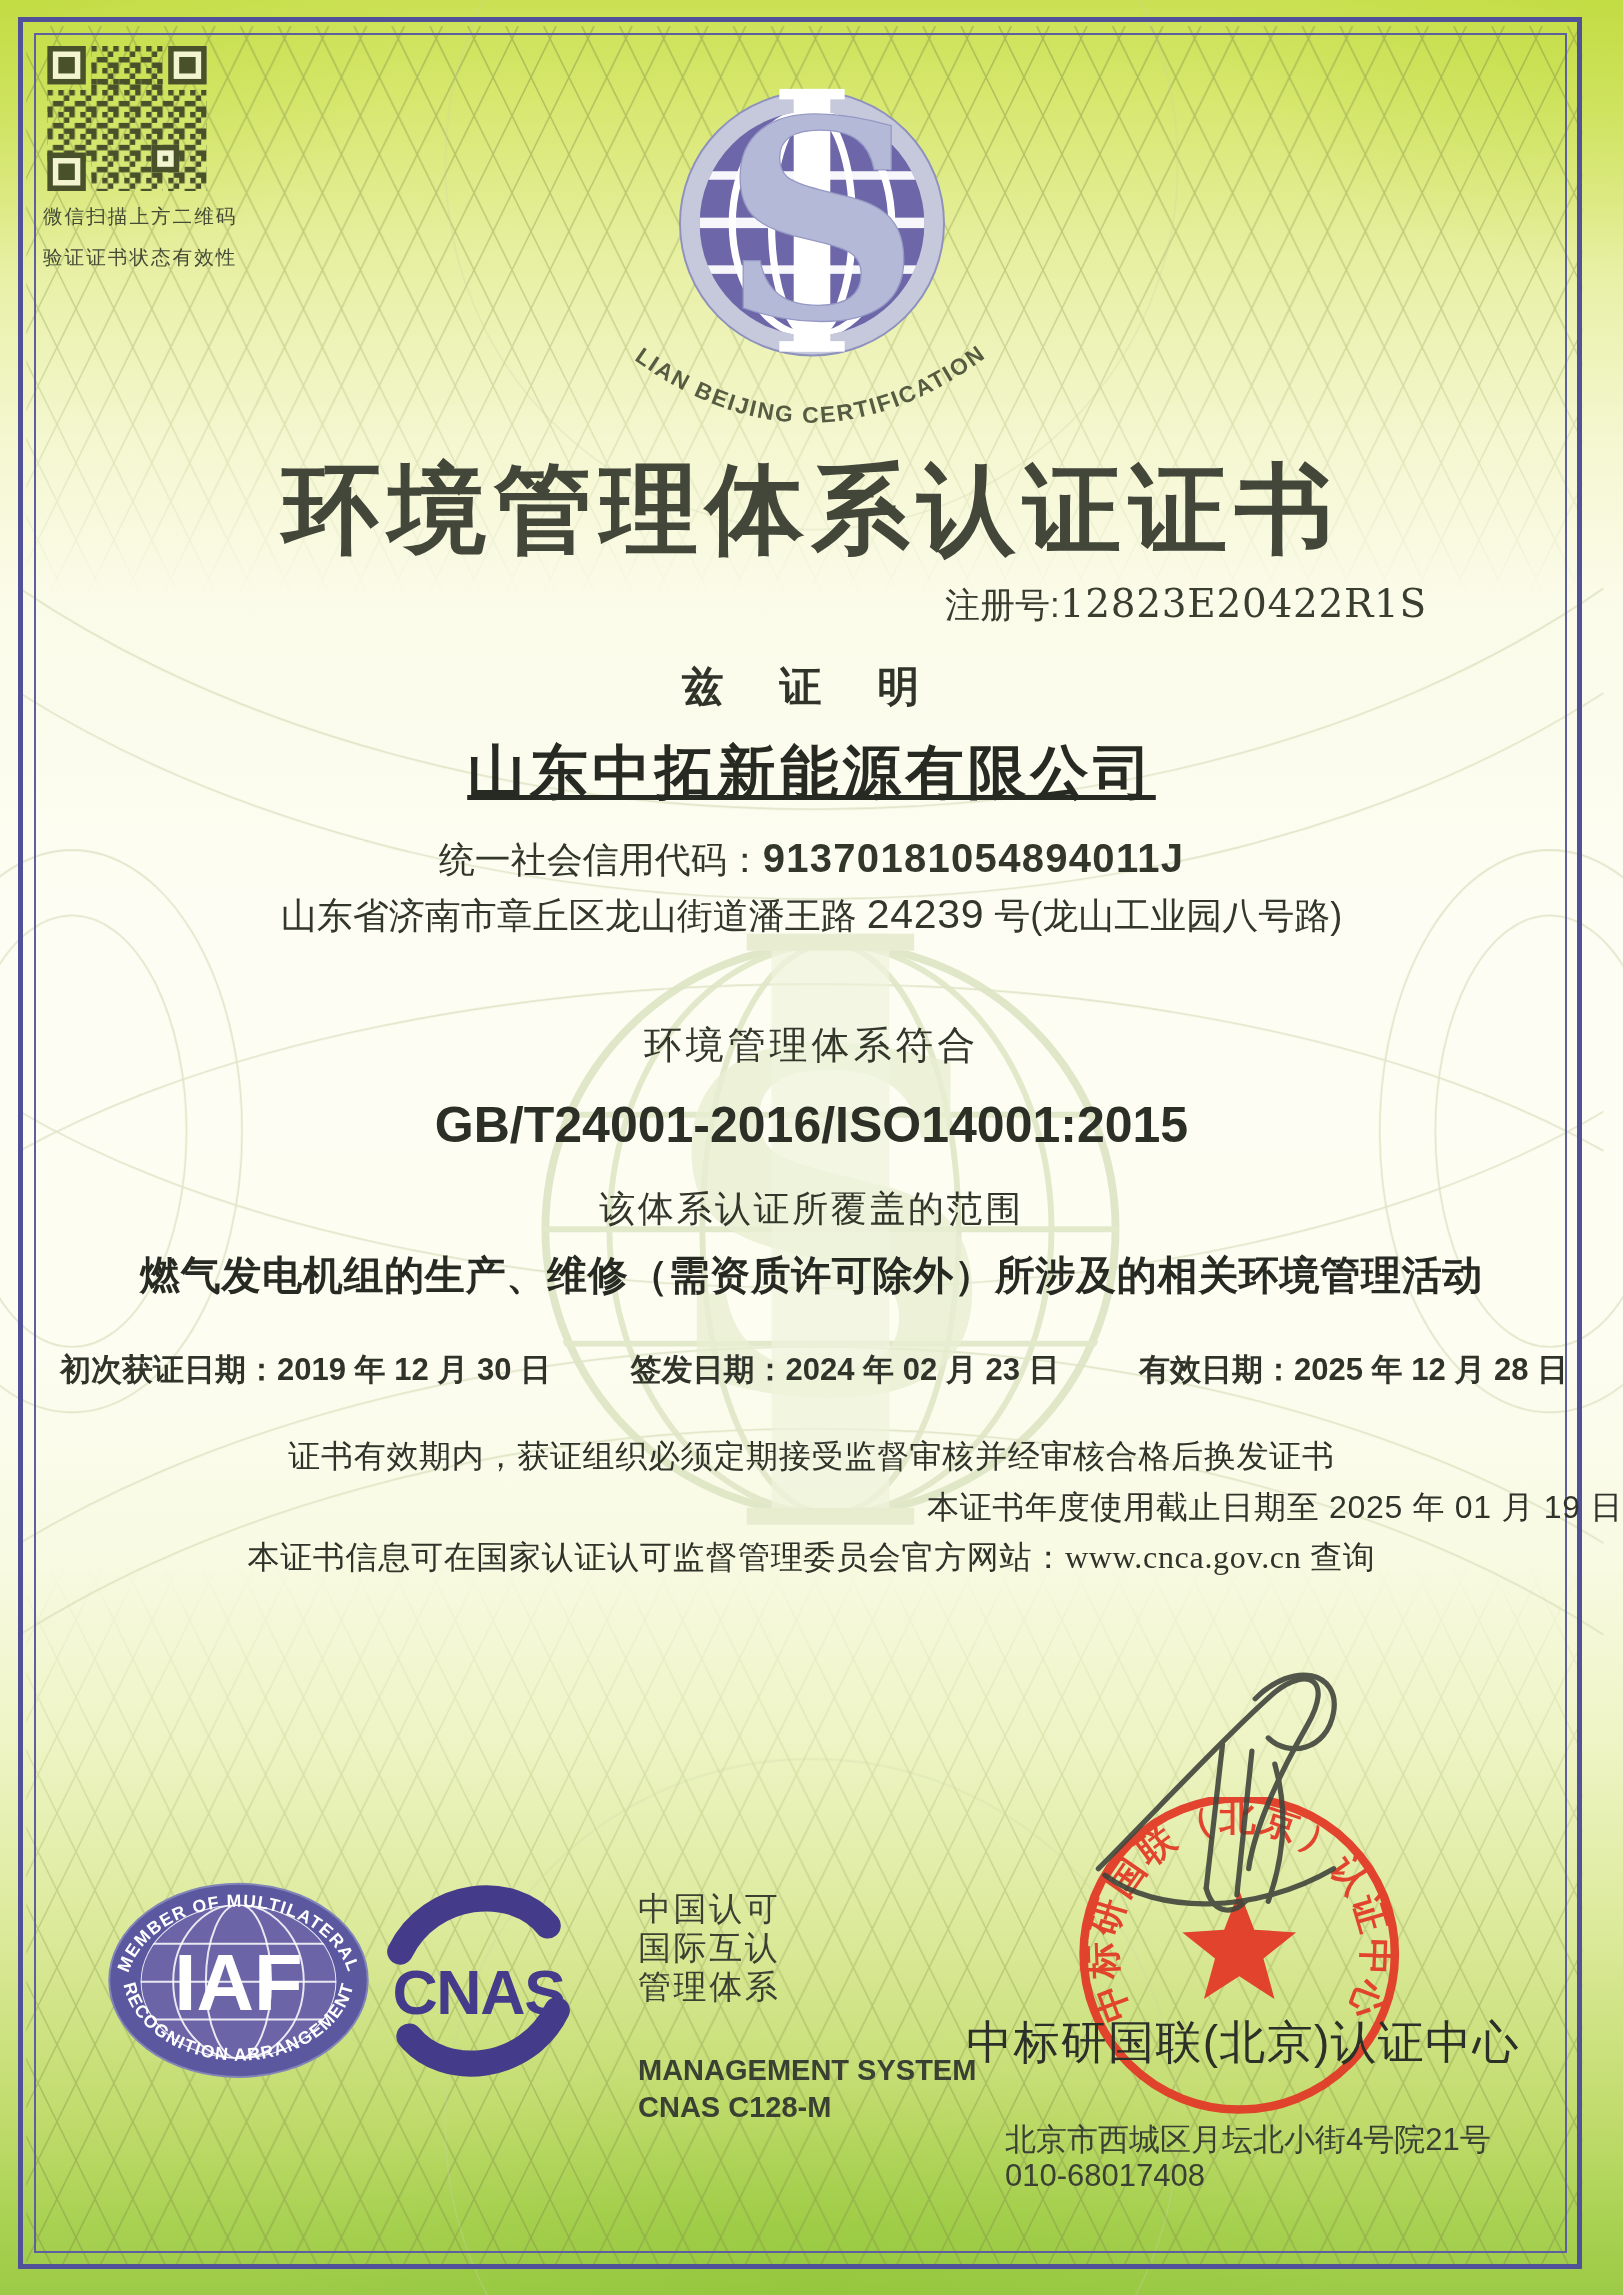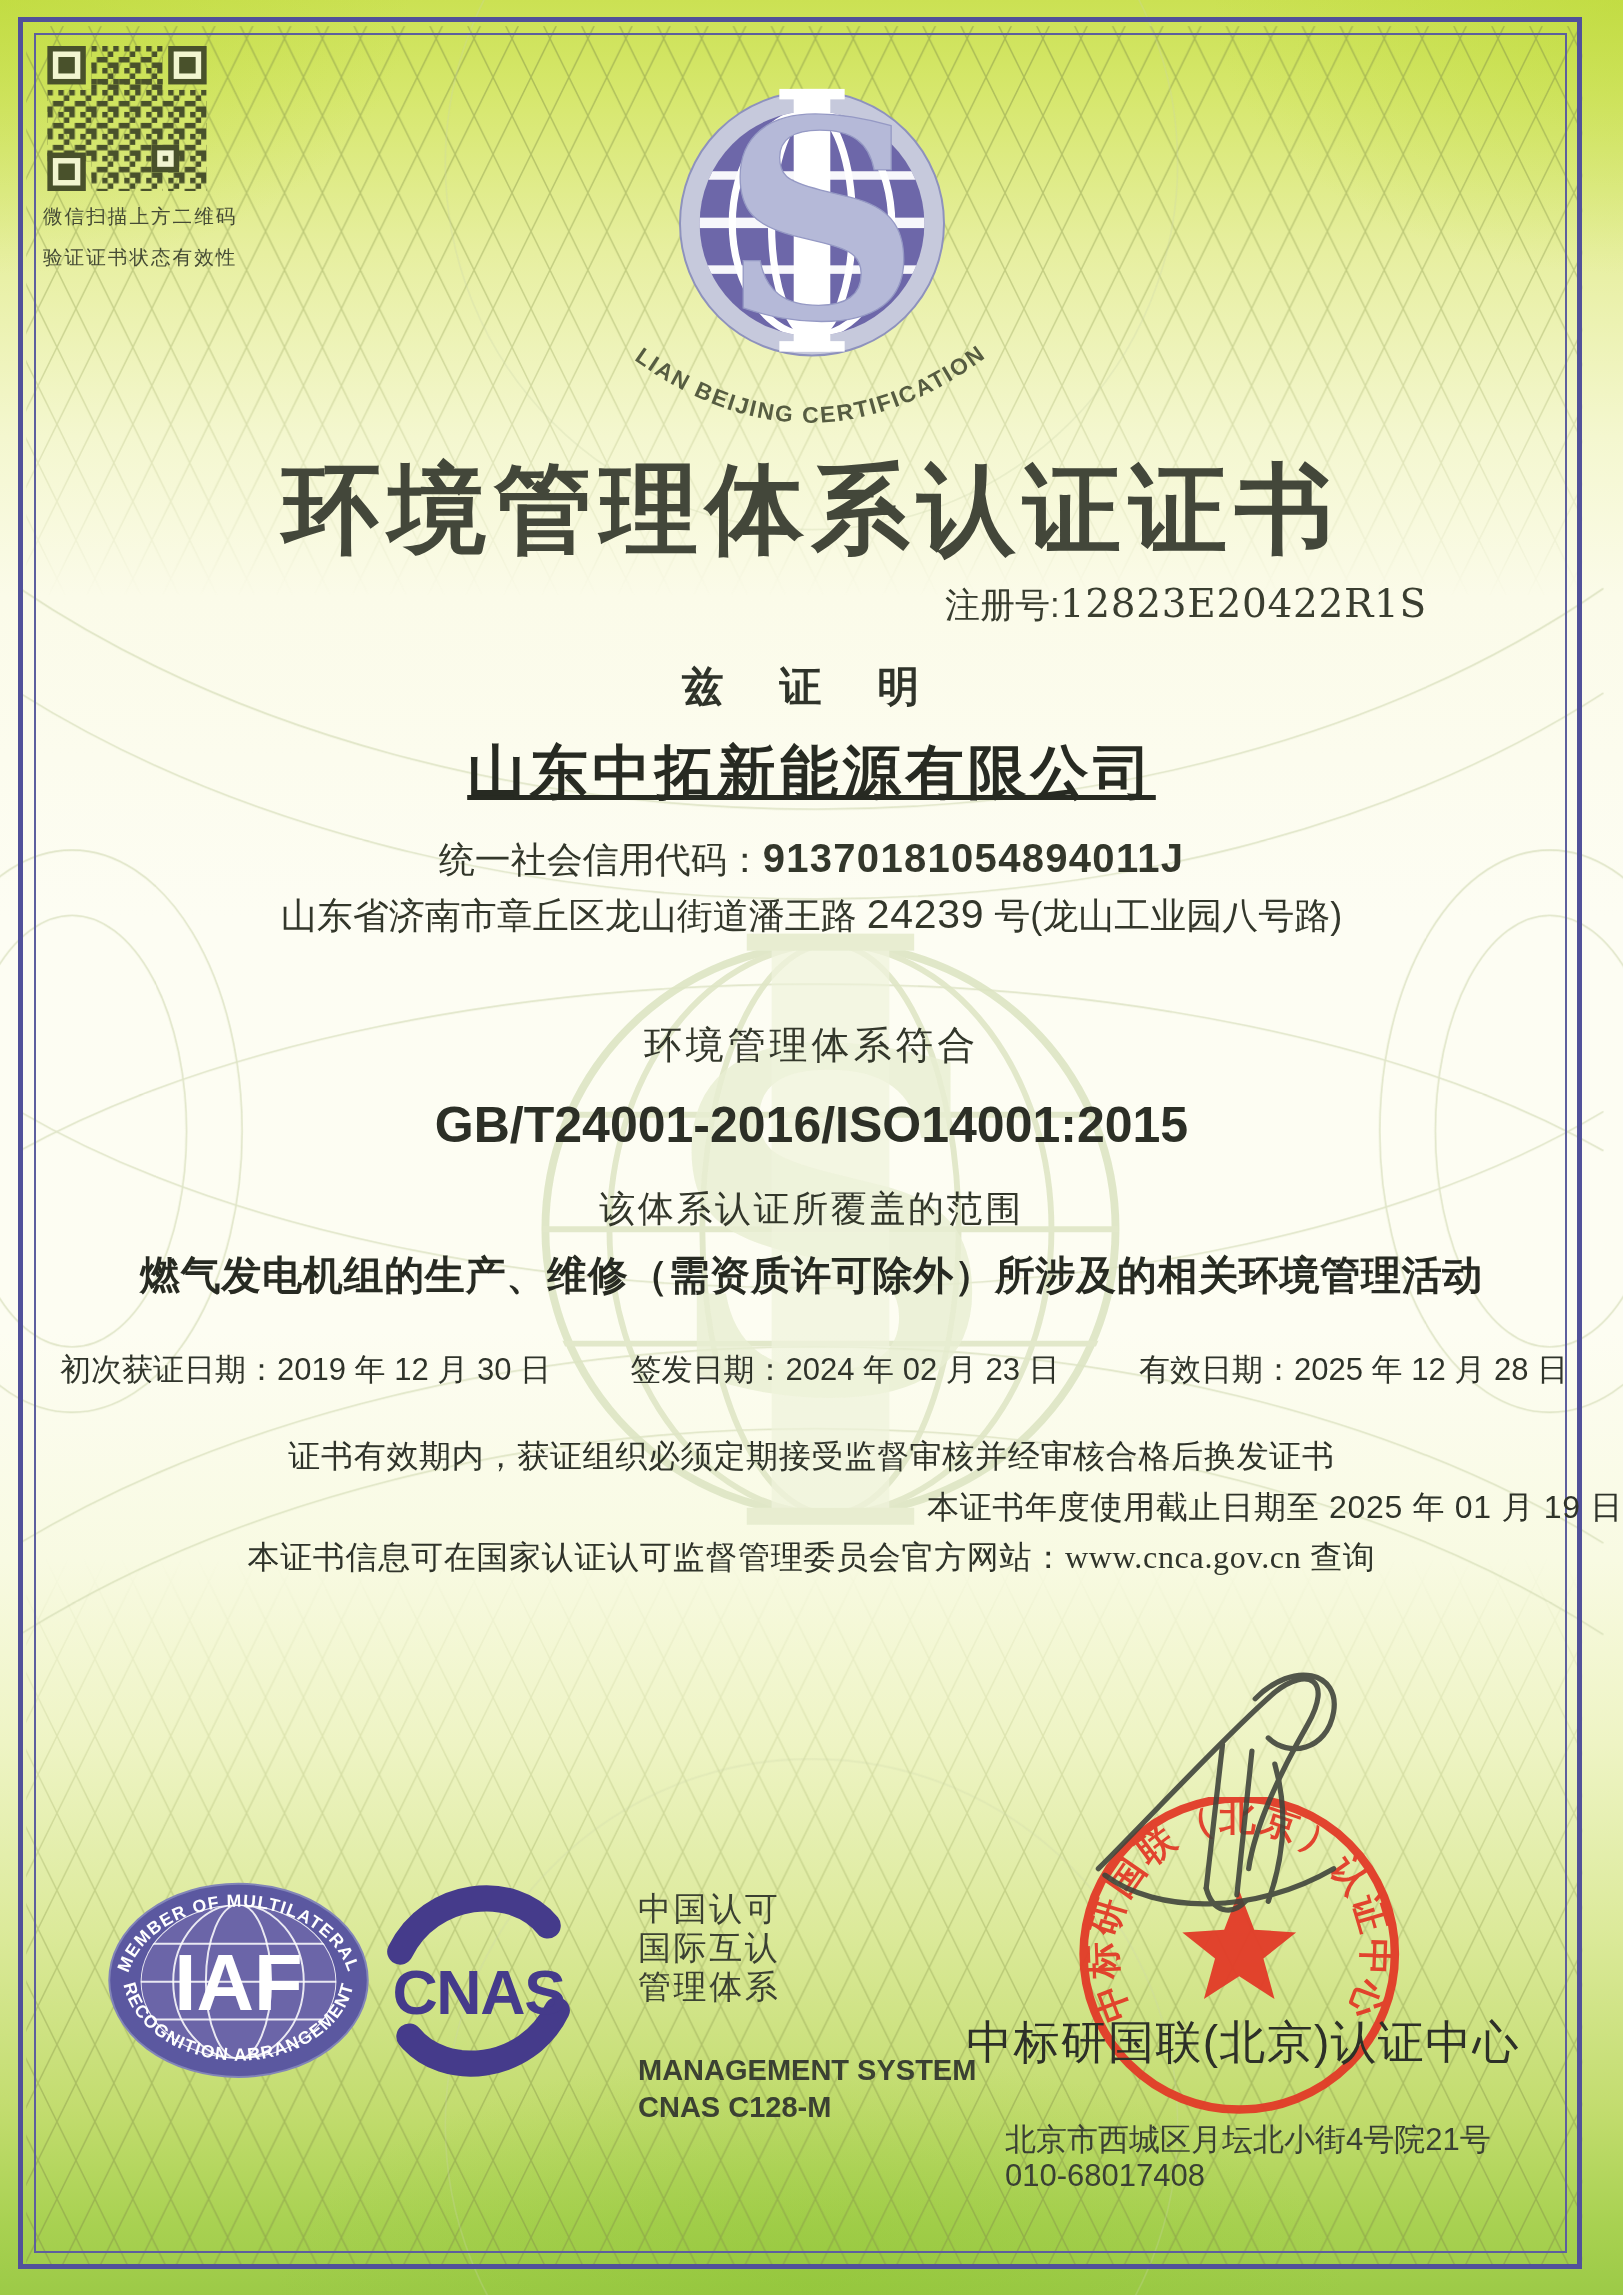--- a/index.html
+++ b/index.html
@@ -31,21 +31,21 @@
   .credit{top:836px;font-size:36px;color:#33372b;}
   .credit b{font-size:40px;letter-spacing:1.3px;}
   .addr{top:891px;font-size:36px;color:#33372b;}
   .addr b.num{font-size:41px;letter-spacing:0.7px;}
   .addr b{font-weight:400;}
   .conform{top:1020px;font-size:38px;letter-spacing:3.9px;color:#33372b;}
   .standard{top:1096px;font-size:50px;font-weight:700;letter-spacing:0px;color:#2c2f26;}
   .scopehead{top:1185px;font-size:36px;letter-spacing:2.6px;color:#33372b;}
   .scope{top:1248px;font-size:40px;font-weight:700;letter-spacing:0.7px;color:#272a22;}
   .dates{top:1349px;left:60px;right:55px;display:flex;justify-content:space-between;
-         font-size:31px;color:#2f332a;white-space:nowrap;}
+         font-size:31px;color:#2f332a;white-space:nowrap;font-weight:bold;}
   .note{font-size:32px;color:#2f332a;letter-spacing:0.7px;}
   .n1{top:1435px;} .n2{top:1486px;text-align:right;} .n3{top:1536px;font-family:Liberation Serif, serif;}
   .cnas-cn{left:638px;top:1889px;font-size:33px;line-height:39px;letter-spacing:2.6px;color:#3b4132;}
   .cnas-en{left:638px;top:2052px;font-size:29px;line-height:37px;font-weight:700;color:#3b4132;letter-spacing:0;}
   .orgname{left:916px;width:654px;top:2012px;text-align:center;font-size:46px;
            letter-spacing:1.3px;color:#2d3028;z-index:8;}
   .cert-addr{left:1005px;width:523px;text-align:left;font-size:31px;color:#3a4034;}
   .a1{top:2119px;} .a2{top:2158px;}
   .stamp{z-index:7;} .sig{z-index:9;}
   svg text{font-family:"Liberation Sans","DejaVu Sans",sans-serif;}

